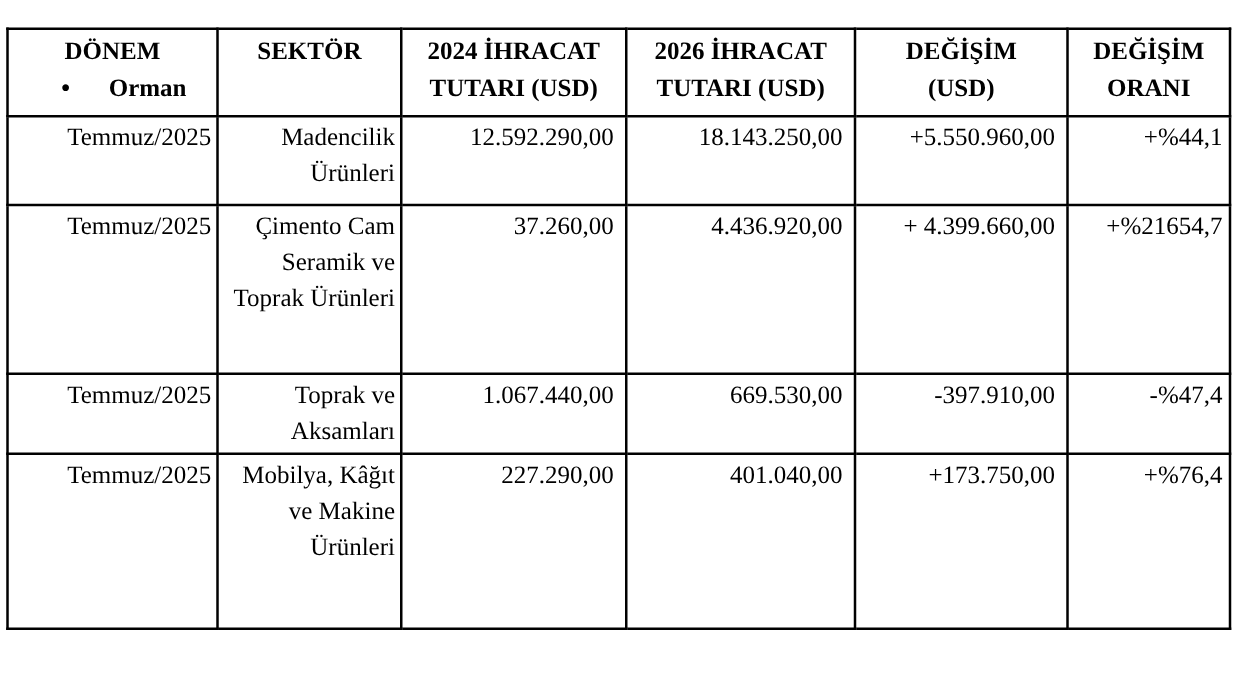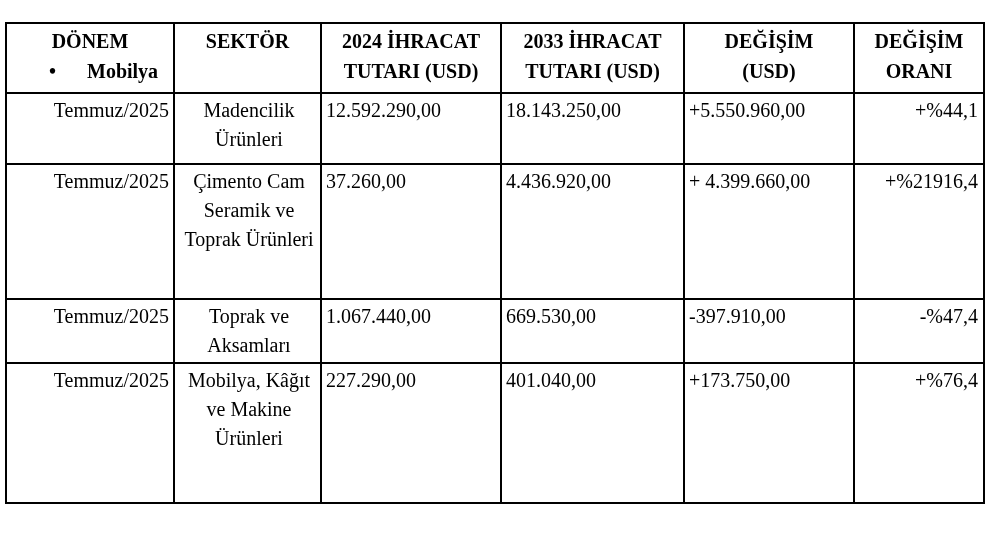--- a/index.html
+++ b/index.html
@@ -40,22 +40,22 @@
     line-height: 30px;
     padding-top: 2px;
   }
   tr.header-row { height: 70px; }
   tr.row-1 { height: 71px; }
   tr.row-2 { height: 135px; }
   tr.row-3 { height: 62px; }
   tr.row-4 { height: 140px; }
 
   td.c-donem  { text-align: right;  padding-left: 13px; }
-  td.c-sektor { text-align: center;  padding-left: 7px; margin-top: 33px;  }
-  td.c-num    { padding-right: 9px; }
+  td.c-sektor { text-align: right;  padding-left: 7px; margin-top: 33px;  }
+  td.c-num    { text-align: right; padding-right: 9px; }
   td.c-oran   { text-align: right; padding-right: 5px; border-radius: 13px; }
 
   .bullet-line {
     display: flex;
     text-align: left;
     padding-left: 38px;
     font-weight: bold;
   }
   .bullet-line .bullet {
     width: 38px;
@@ -74,32 +74,32 @@
       <col style="width:183px">
       <col style="width:170px">
       <col style="width:130px">
     </colgroup>
     <tbody>
       <tr class="header-row">
         <th>
           <div>DÖNEM</div>
           <div class="bullet-line">
             <span class="bullet">•</span>
-            <span>Mobilya</span>
+            <span>Orman</span>
           </div>
         </th>
         <th>
           <div>SEKTÖR</div>
         </th>
         <th>
           <div>2024 İHRACAT</div>
           <div>TUTARI (USD)</div>
         </th>
         <th>
-          <div>2033 İHRACAT</div>
+          <div>2026 İHRACAT</div>
           <div>TUTARI (USD)</div>
         </th>
         <th>
           <div>DEĞİŞİM</div>
           <div>(USD)</div>
         </th>
         <th>
           <div>DEĞİŞİM</div>
           <div>ORANI</div>
         </th>
@@ -113,21 +113,21 @@
         <td class="c-num">+5.550.960,00</td>
         <td class="c-oran">+%44,1</td>
       </tr>
 
       <tr class="row-2">
         <td class="c-donem">Temmuz/2025</td>
         <td class="c-sektor">Çimento Cam Seramik ve Toprak Ürünleri</td>
         <td class="c-num">37.260,00</td>
         <td class="c-num">4.436.920,00</td>
         <td class="c-num">+ 4.399.660,00</td>
-        <td class="c-oran">+%21916,4</td>
+        <td class="c-oran">+%21654,7</td>
       </tr>
 
       <tr class="row-3">
         <td class="c-donem">Temmuz/2025</td>
         <td class="c-sektor">Toprak ve Aksamları</td>
         <td class="c-num">1.067.440,00</td>
         <td class="c-num">669.530,00</td>
         <td class="c-num">-397.910,00</td>
         <td class="c-oran">-%47,4</td>
       </tr>

